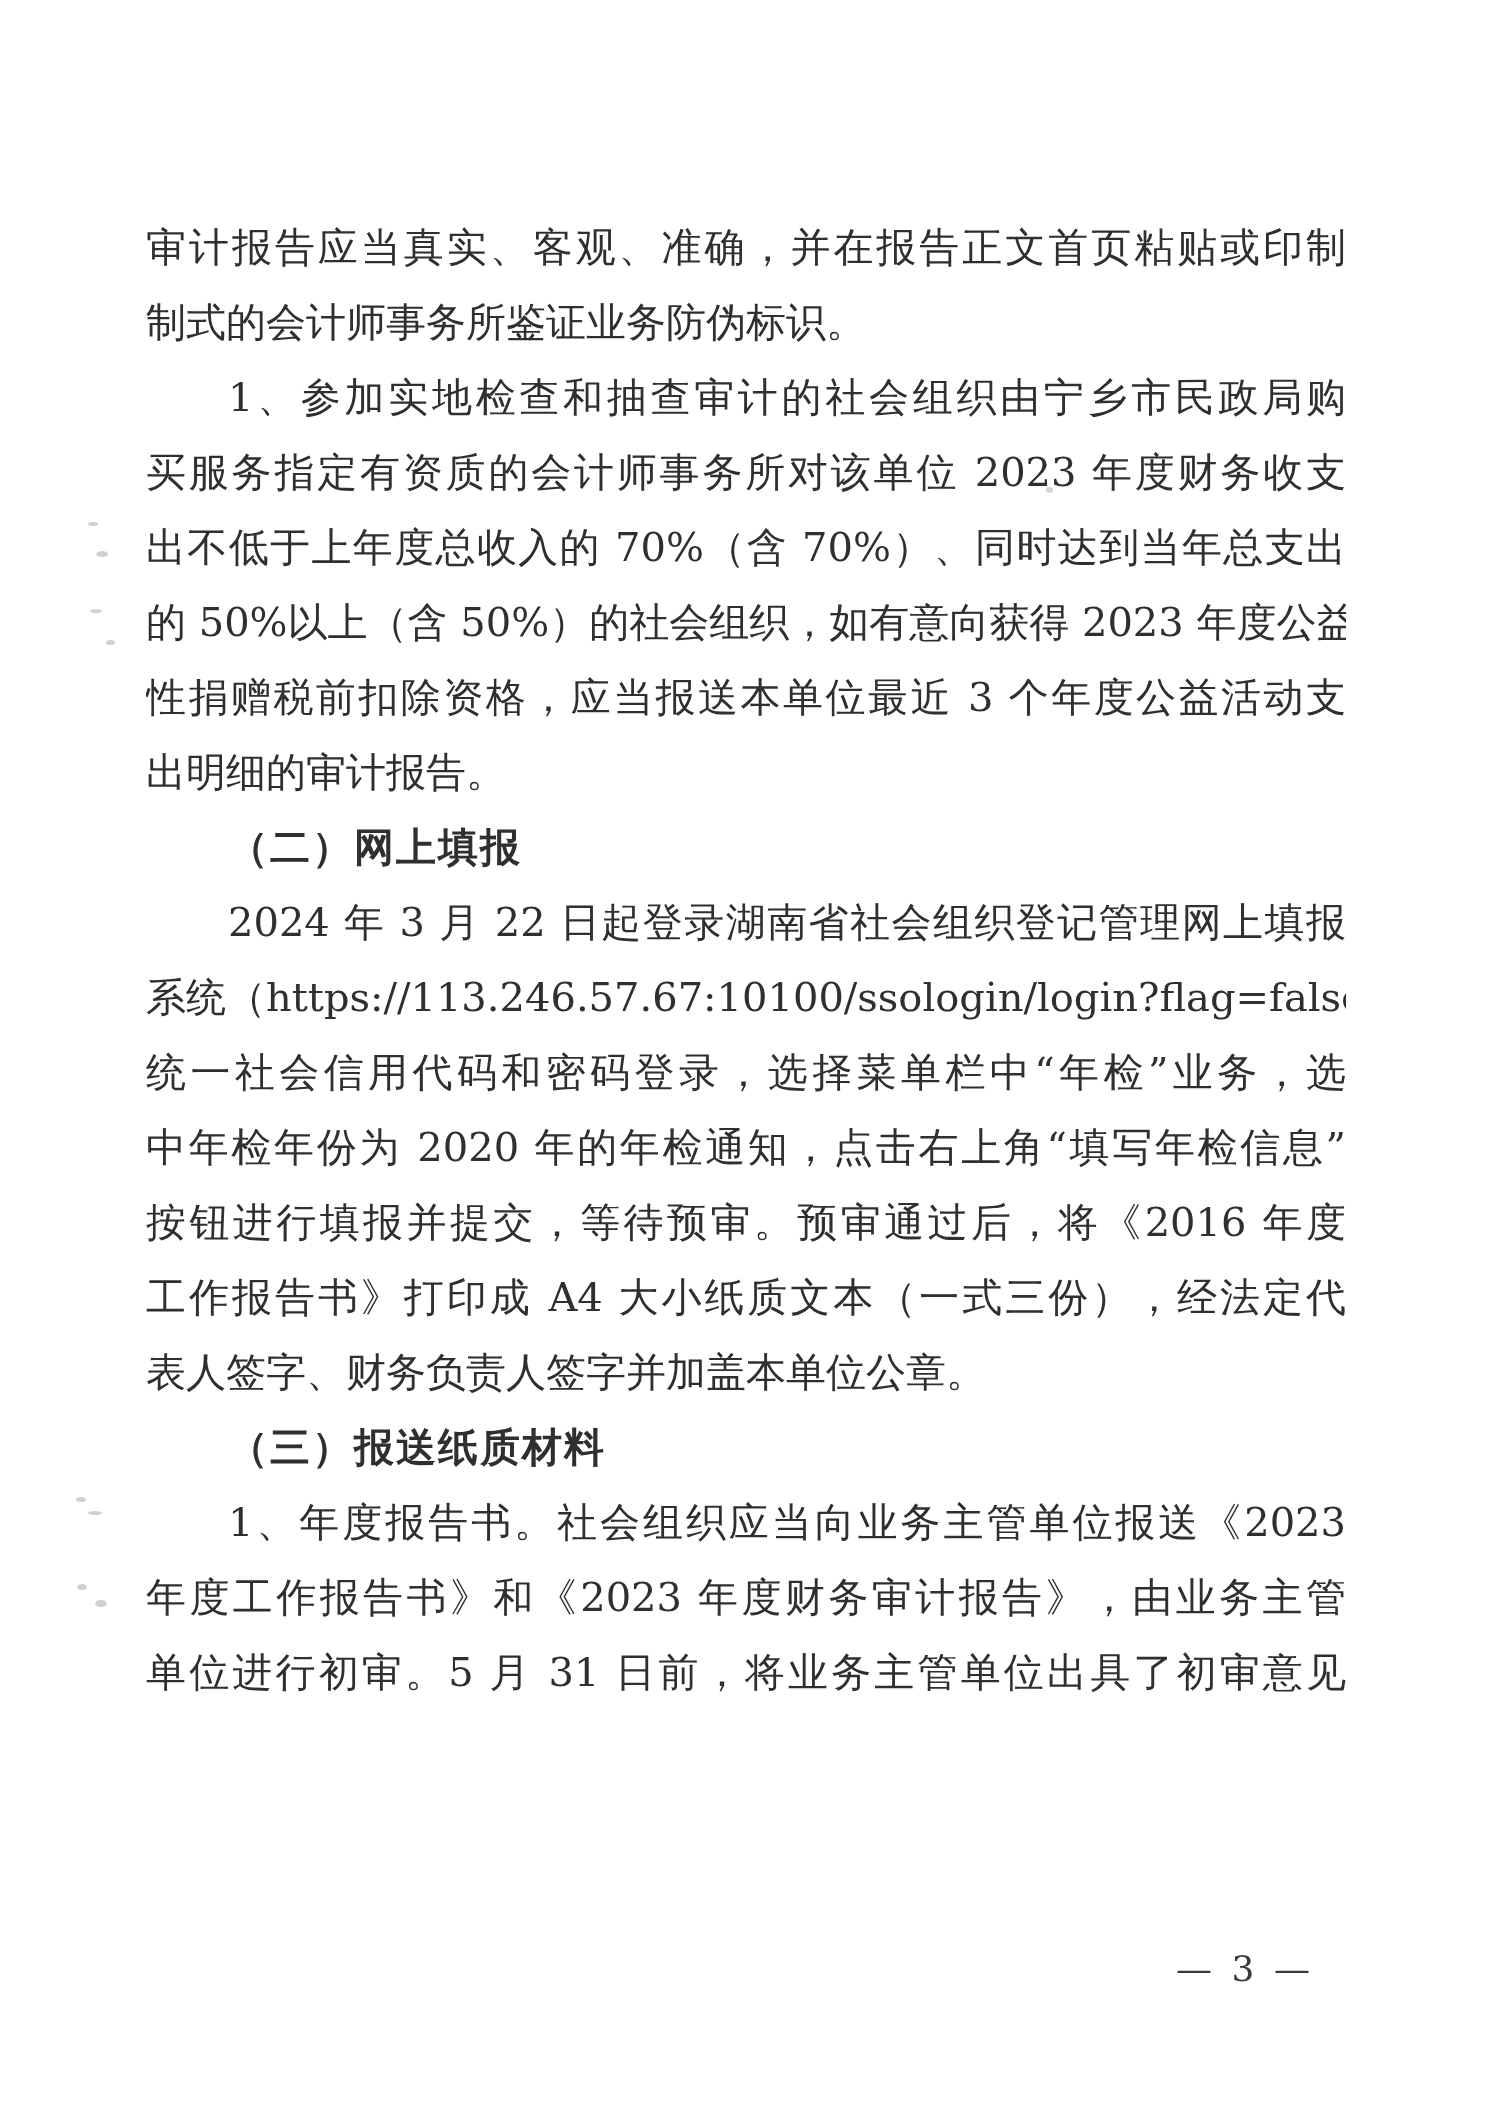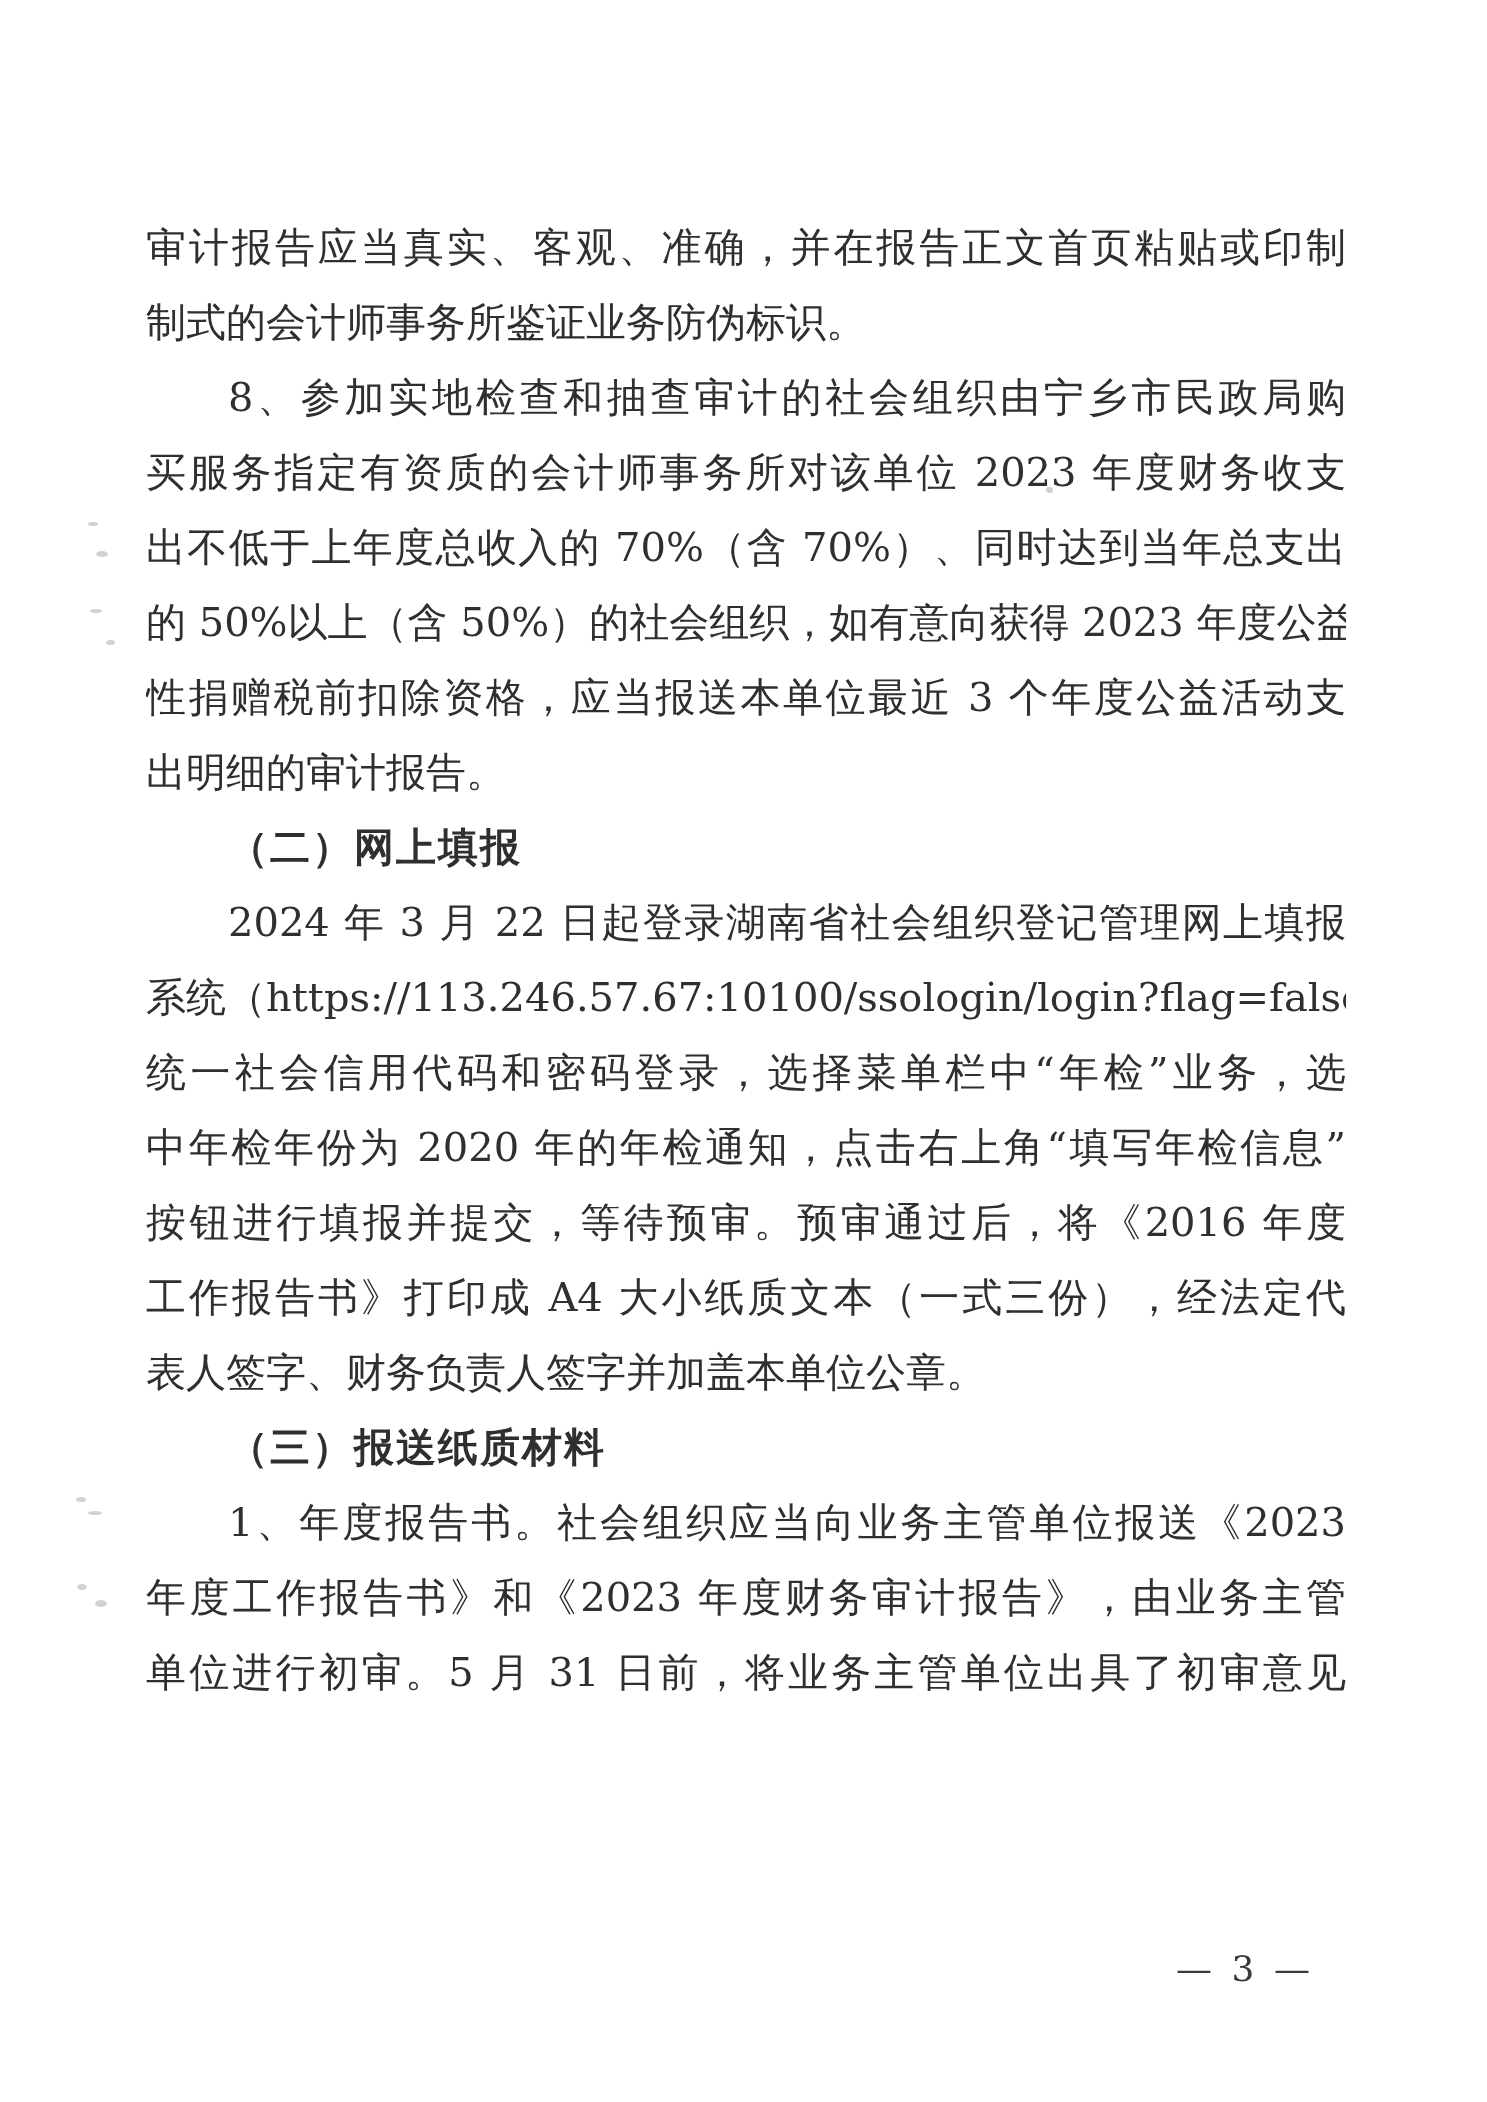--- a/index.html
+++ b/index.html
@@ -76,21 +76,21 @@
 </head>
 <body>
 
 <div class="page">
 
   <div class="content">
 
     <div class="line">审计报告应当真实、客观、准确，并在报告正文首页粘贴或印制</div>
     <div class="line last">制式的会计师事务所鉴证业务防伪标识。</div>
 
-    <div class="line indent">8、参加实地检查和抽查审计的社会组织由宁乡市民政局购</div>
+    <div class="line indent">1、参加实地检查和抽查审计的社会组织由宁乡市民政局购</div>
     <div class="line">买服务指定有资质的会计师事务所对该单位 2023 年度财务收支</div>
 
     <div class="line">出不低于上年度总收入的 70%（含 70%）、同时达到当年总支出</div>
     <div class="line">的 50%以上（含 50%）的社会组织，如有意向获得 2023 年度公益</div>
     <div class="line">性捐赠税前扣除资格，应当报送本单位最近 3 个年度公益活动支</div>
     <div class="line last">出明细的审计报告。</div>
 
     <div class="line heading indent">（二）网上填报</div>
 
     <div class="line indent">2024 年 3 月 22 日起登录湖南省社会组织登记管理网上填报</div>

